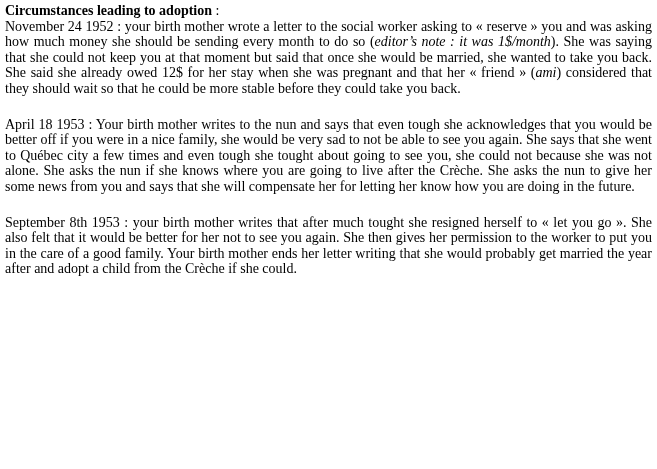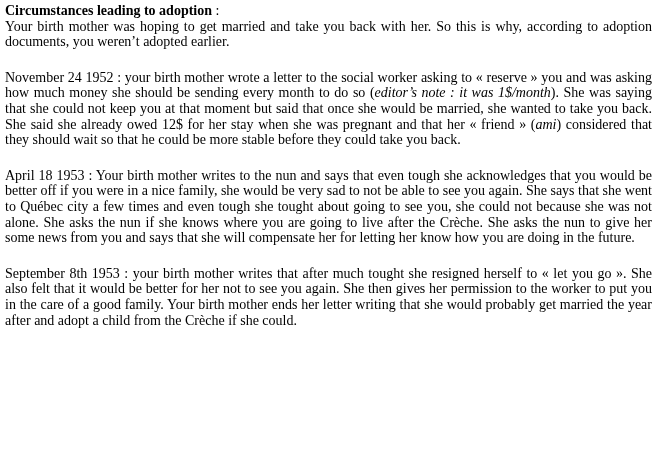--- a/index.html
+++ b/index.html
@@ -43,18 +43,17 @@
     line-height: 0;
     vertical-align: super;
   }
 </style>
 </head>
 <body>
 
 <div class="page">
   <div class="heading"><span class="bold">Circumstances leading to adoption</span><span> :</span></div>
   <div id="paragraphs">
-      <p class="para"><span>Your birth mother was hoping to get married and take you back with her. So this is why, according to adoption documents, you weren’t adopted earlier.</span></p>
       <p class="para"><span>November 24 1952 : your birth mother wrote a letter to the social worker asking to « reserve » you and was asking how much money she should be sending every month to do so (</span><em>editor’s note : it was 1$/month</em><span>). She was saying that she could not keep you at that moment but said that once she would be married, she wanted to take you back. She said she already owed 12$ for her stay when she was pregnant and that her « friend » (</span><em>ami</em><span>) considered that they should wait so that he could be more stable before they could take you back.</span></p>
       <p class="para"><span>April 18 1953 : Your birth mother writes to the nun and says that even tough she acknowledges that you would be better off if you were in a nice family, she would be very sad to not be able to see you again. She says that she went to Québec city a few times and even tough she tought about going to see you, she could not because she was not alone. She asks the nun if she knows where you are going to live after the Crèche. She asks the nun to give her some news from you and says that she will compensate her for letting her know how you are doing in the future.</span></p>
       <p class="para"><span>September 8th 1953 : your birth mother writes that after much tought she resigned herself to « let you go ». She also felt that it would be better for her not to see you again. She then gives her permission to the worker to put you in the care of a good family. Your birth mother ends her letter writing that she would probably get married the year after and adopt a child from the Crèche if she could.</span></p>
     </div>
 </div>
 
 </body></html>

